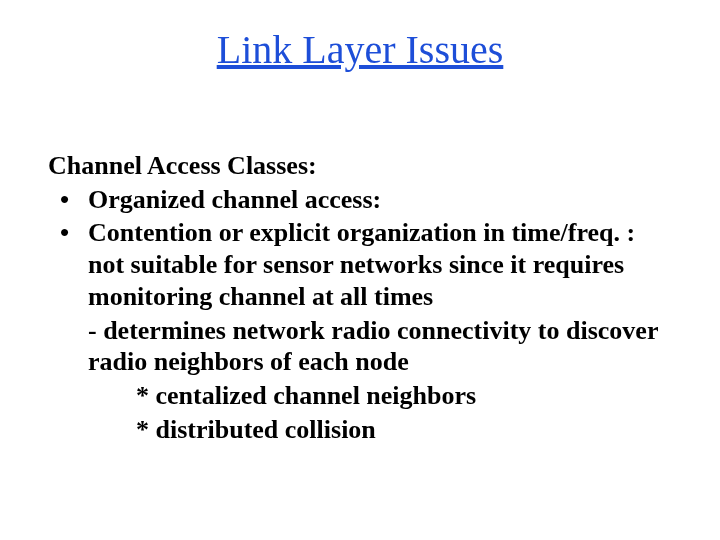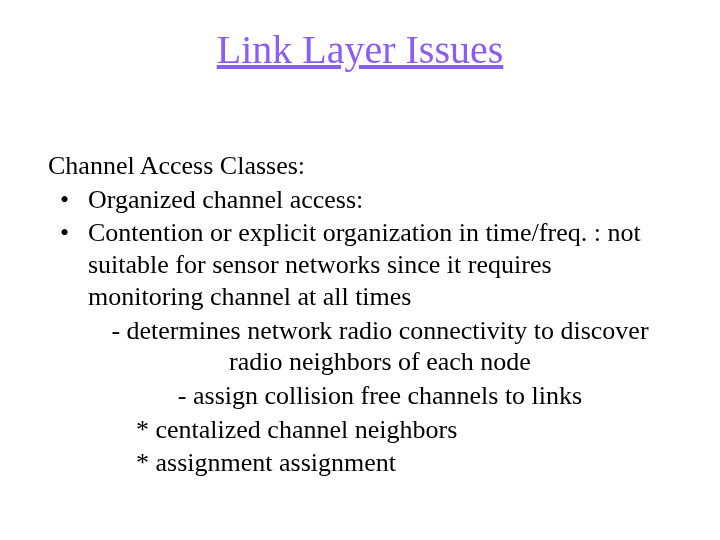--- a/index.html
+++ b/index.html
@@ -19,48 +19,48 @@
   }
   .title {
     position: absolute;
     top: 28px;
     left: 0;
     width: 720px;
     text-align: center;
     font-size: 40px;
     line-height: 1.1;
     text-decoration: underline;
-    color: #8b5cf6;
+    color: #1d4ed8;
   }
   .body {
     position: absolute;
     top: 150px;
     left: 48px;
     width: 624px;
     font-size: 26px;
     line-height: 1.22;
+    font-weight: bold;
   }
   .lead {
     margin: 0 0 2px 0;
   }
   .b1 {
     position: relative;
     padding-left: 40px;
     margin: 0 0 2px 0;
   }
   .b1::before {
     content: "•";
     position: absolute;
     left: 12px;
     top: 0;
   }
   .sub-dash {
     padding-left: 40px;
     margin: 0 0 2px 0;
-    text-align: center;
   }
   .sub-star {
     padding-left: 88px;
     margin: 0 0 2px 0;
   }
 </style>
 </head>
 <body>
 
 <div class="slide">
@@ -70,20 +70,19 @@
   <div class="body">
 
     <p class="lead">Channel Access Classes:</p>
 
     <p class="b1">Organized channel access:</p>
 
     <p class="b1">Contention or explicit organization in time/freq. : not suitable for sensor networks since it requires monitoring channel at all times</p>
 
     <p class="sub-dash">- determines network radio connectivity to discover radio neighbors of each node</p>
 
-    <p class="sub-dash">- assign collision free channels to links</p>
 
     <p class="sub-star">* centalized channel neighbors</p>
 
-    <p class="sub-star">* assignment assignment</p>
+    <p class="sub-star">* distributed collision</p>
 
   </div>
 </div>
 
 </body></html>

